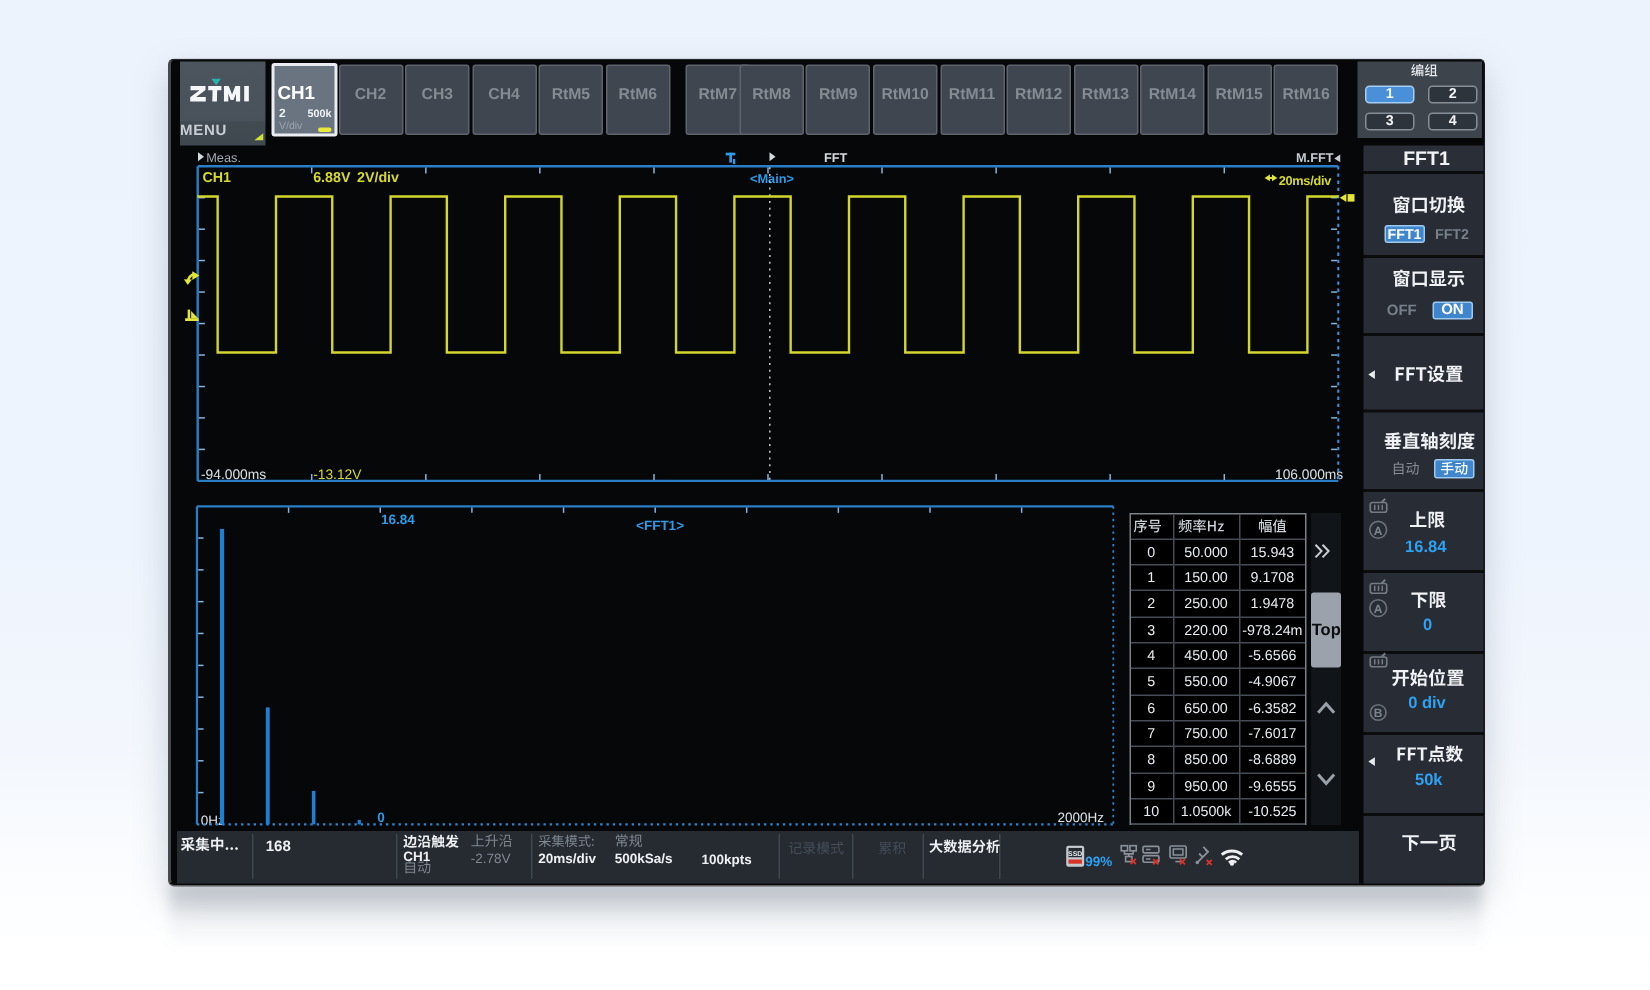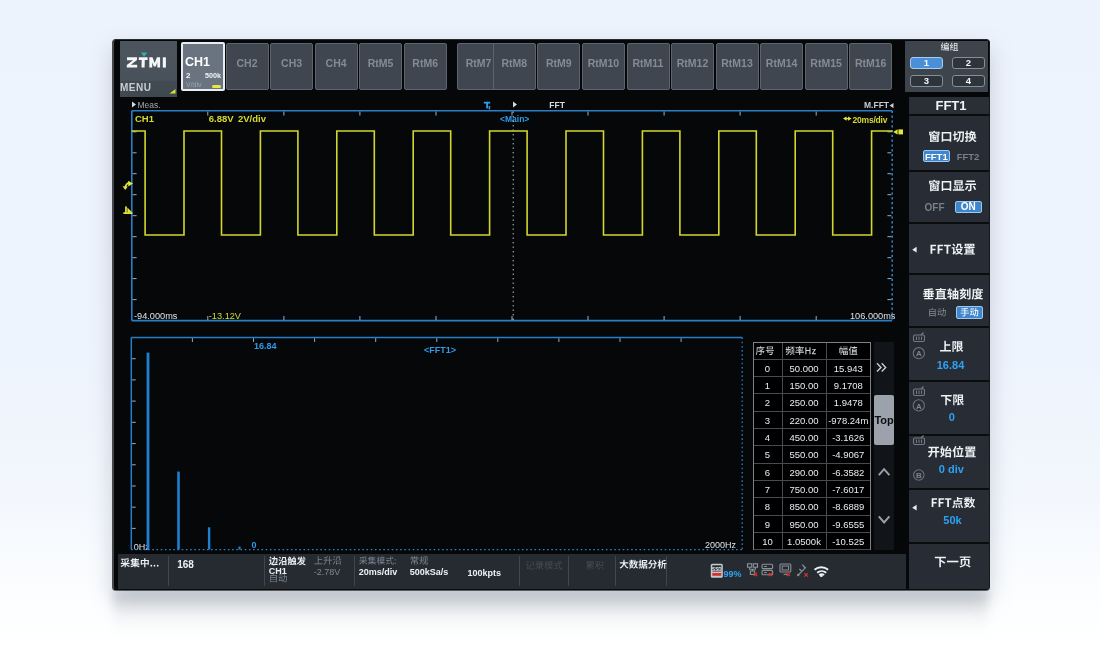--- a/index.html
+++ b/index.html
@@ -155,30 +155,30 @@
       <div class="tc c3" style="line-height:17px">1.9478</div>
     </div>
     <div class="trow" style="top:68.7px;height:17.35px">
       <div class="tc c1" style="line-height:17px">3</div>
       <div class="tc c2" style="line-height:17px">220.00</div>
       <div class="tc c3" style="line-height:17px">-978.24m</div>
     </div>
     <div class="trow" style="top:86.0px;height:17.35px">
       <div class="tc c1" style="line-height:17px">4</div>
       <div class="tc c2" style="line-height:17px">450.00</div>
-      <div class="tc c3" style="line-height:17px">-3.1626</div>
+      <div class="tc c3" style="line-height:17px">-5.6566</div>
     </div>
     <div class="trow" style="top:103.3px;height:17.35px">
       <div class="tc c1" style="line-height:17px">5</div>
       <div class="tc c2" style="line-height:17px">550.00</div>
       <div class="tc c3" style="line-height:17px">-4.9067</div>
     </div>
     <div class="trow" style="top:120.7px;height:17.35px">
       <div class="tc c1" style="line-height:17px">6</div>
-      <div class="tc c2" style="line-height:17px">290.00</div>
+      <div class="tc c2" style="line-height:17px">650.00</div>
       <div class="tc c3" style="line-height:17px">-6.3582</div>
     </div>
     <div class="trow" style="top:138.0px;height:17.35px">
       <div class="tc c1" style="line-height:17px">7</div>
       <div class="tc c2" style="line-height:17px">750.00</div>
       <div class="tc c3" style="line-height:17px">-7.6017</div>
     </div>
     <div class="trow" style="top:155.4px;height:17.35px">
       <div class="tc c1" style="line-height:17px">8</div>
       <div class="tc c2" style="line-height:17px">850.00</div>

